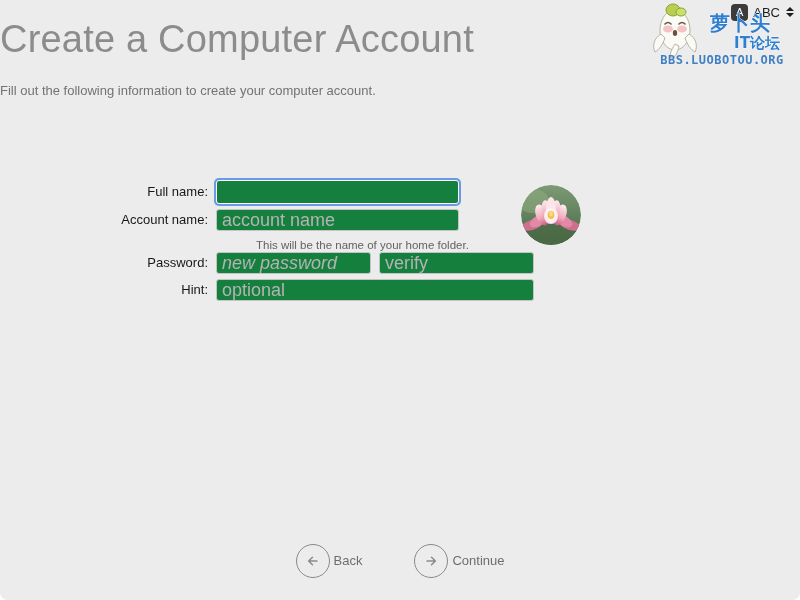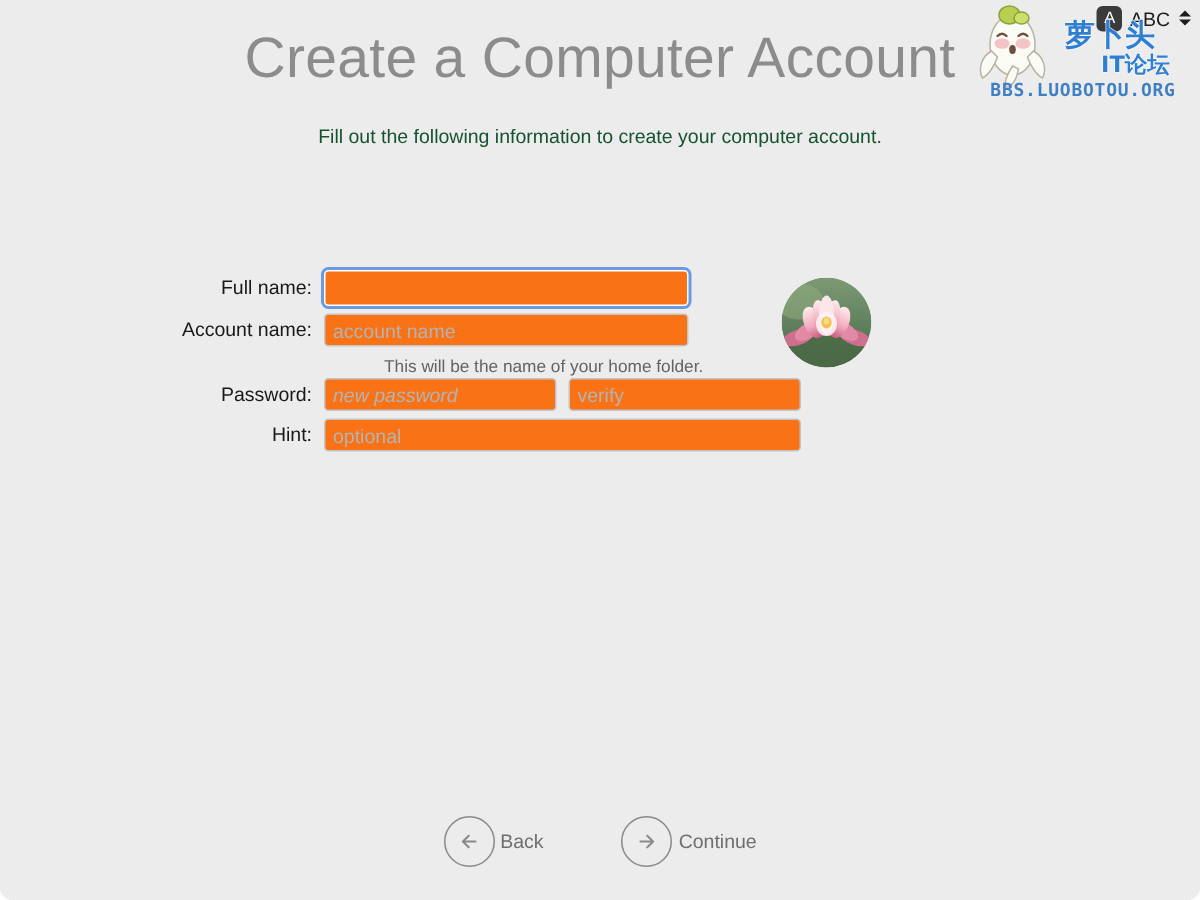--- a/index.html
+++ b/index.html
@@ -22,36 +22,35 @@
     border-radius: 0 0 6px 6px;
     overflow: hidden;
   }
 
   
   #page-title {
     position: absolute;
     top: 16px;
     left: 0;
     width: 800px;
-    text-align: center;
+    text-align: left;
     font-size: 38px;
     font-weight: 300;
     letter-spacing: 0.2px;
     color: #8c8c8c;
     line-height: 46px;
     white-space: nowrap;
   }
   #page-subtitle {
     position: absolute;
     top: 82px;
     left: 0;
     width: 800px;
-    text-align: center;
     font-size: 13px;
-    color: #14532d;
+    color: #737373;
     line-height: 17px;
   }
 
   
   #input-source {
     position: absolute;
     top: 2px;
     right: 6px;
     display: flex;
     align-items: center;
@@ -121,24 +120,24 @@
     padding-right: 8px;
     box-sizing: border-box;
     font-size: 13px;
     color: #16181a;
     line-height: 16px;
     white-space: nowrap;
   }
   .field {
     box-sizing: border-box;
     height: 22px;
-    background: #f97316;
+    background: #15803d;
     border: 1px solid #c4c4c4;
     border-radius: 3px;
-    font-size: 13px;
+    font-size: 18px;
     font-family: "Liberation Sans", sans-serif;
     color: #16181a;
     padding: 0 5px;
     outline: none;
   }
   .field::placeholder { color: #b3b3b3; }
   .field.focused {
     border: 1px solid #ffffff;
     box-shadow: 0 0 0 2px #6b9ae4;
     height: 24px;

